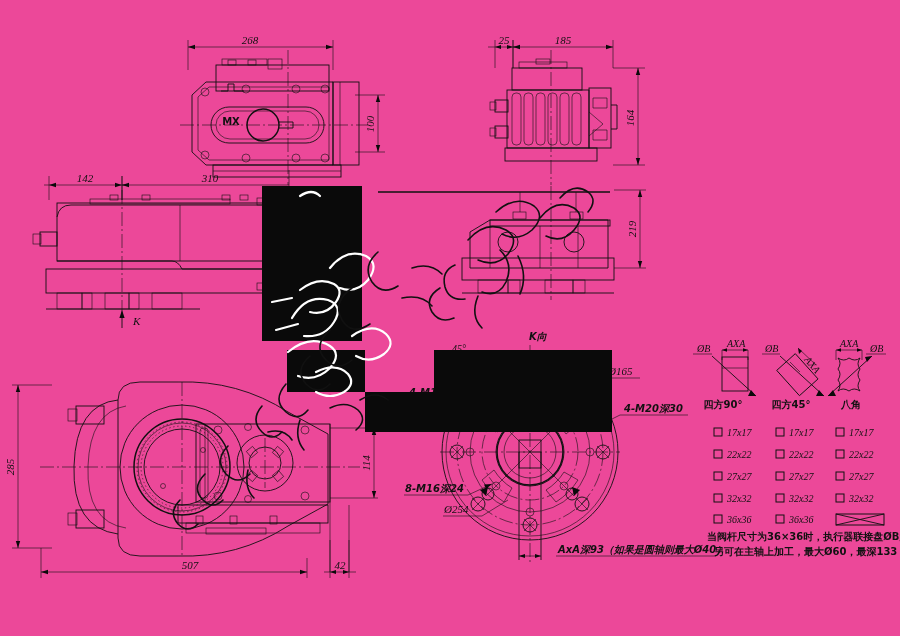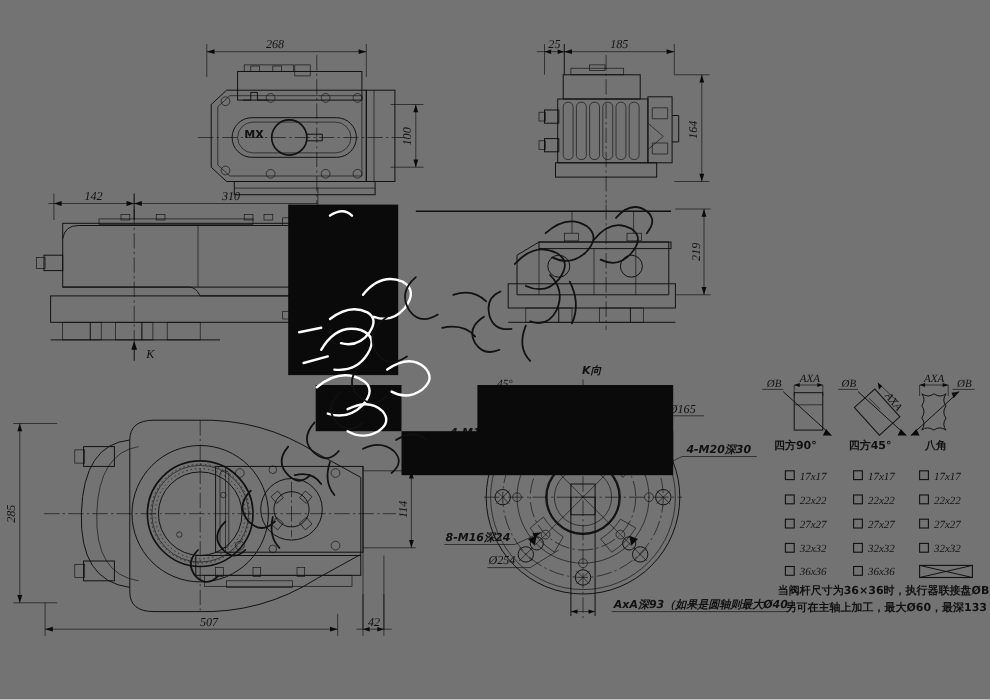--- a/index.html
+++ b/index.html
@@ -1,17 +1,17 @@
 <!DOCTYPE html>
 <html><head>
 <meta charset="utf-8">
 <style>
   html,body{margin:0;padding:0;background:#ffffff;}
   body{width:900px;height:636px;overflow:hidden;font-family:"Liberation Serif",serif;}
-  #sheet{position:relative;width:900px;height:636px;background:#737373;}
+  #sheet{position:relative;width:900px;height:636px;background:#ec4899;}
   .svgroot{position:absolute;left:0;top:0;width:900px;height:636px;}
   .dimtxt{font-family:"Liberation Serif",serif;font-style:italic;font-size:11px;fill:#111;}
   .dimtxt.sm{font-size:10px;}
   .cn{font-family:"DejaVu Sans",sans-serif;font-size:10px;fill:#111;font-weight:bold;}
   .cn.it{font-style:italic;}
   .lbl{font-family:"Liberation Serif",serif;font-style:italic;font-size:11px;fill:#111;}
   .ln{stroke:#111;fill:none;stroke-width:0.9;}
   .ln2{stroke:#111;fill:none;stroke-width:1.5;}
   .thin{stroke:#111;fill:none;stroke-width:0.6;}
   .dim{stroke:#111;fill:none;stroke-width:0.6;}

